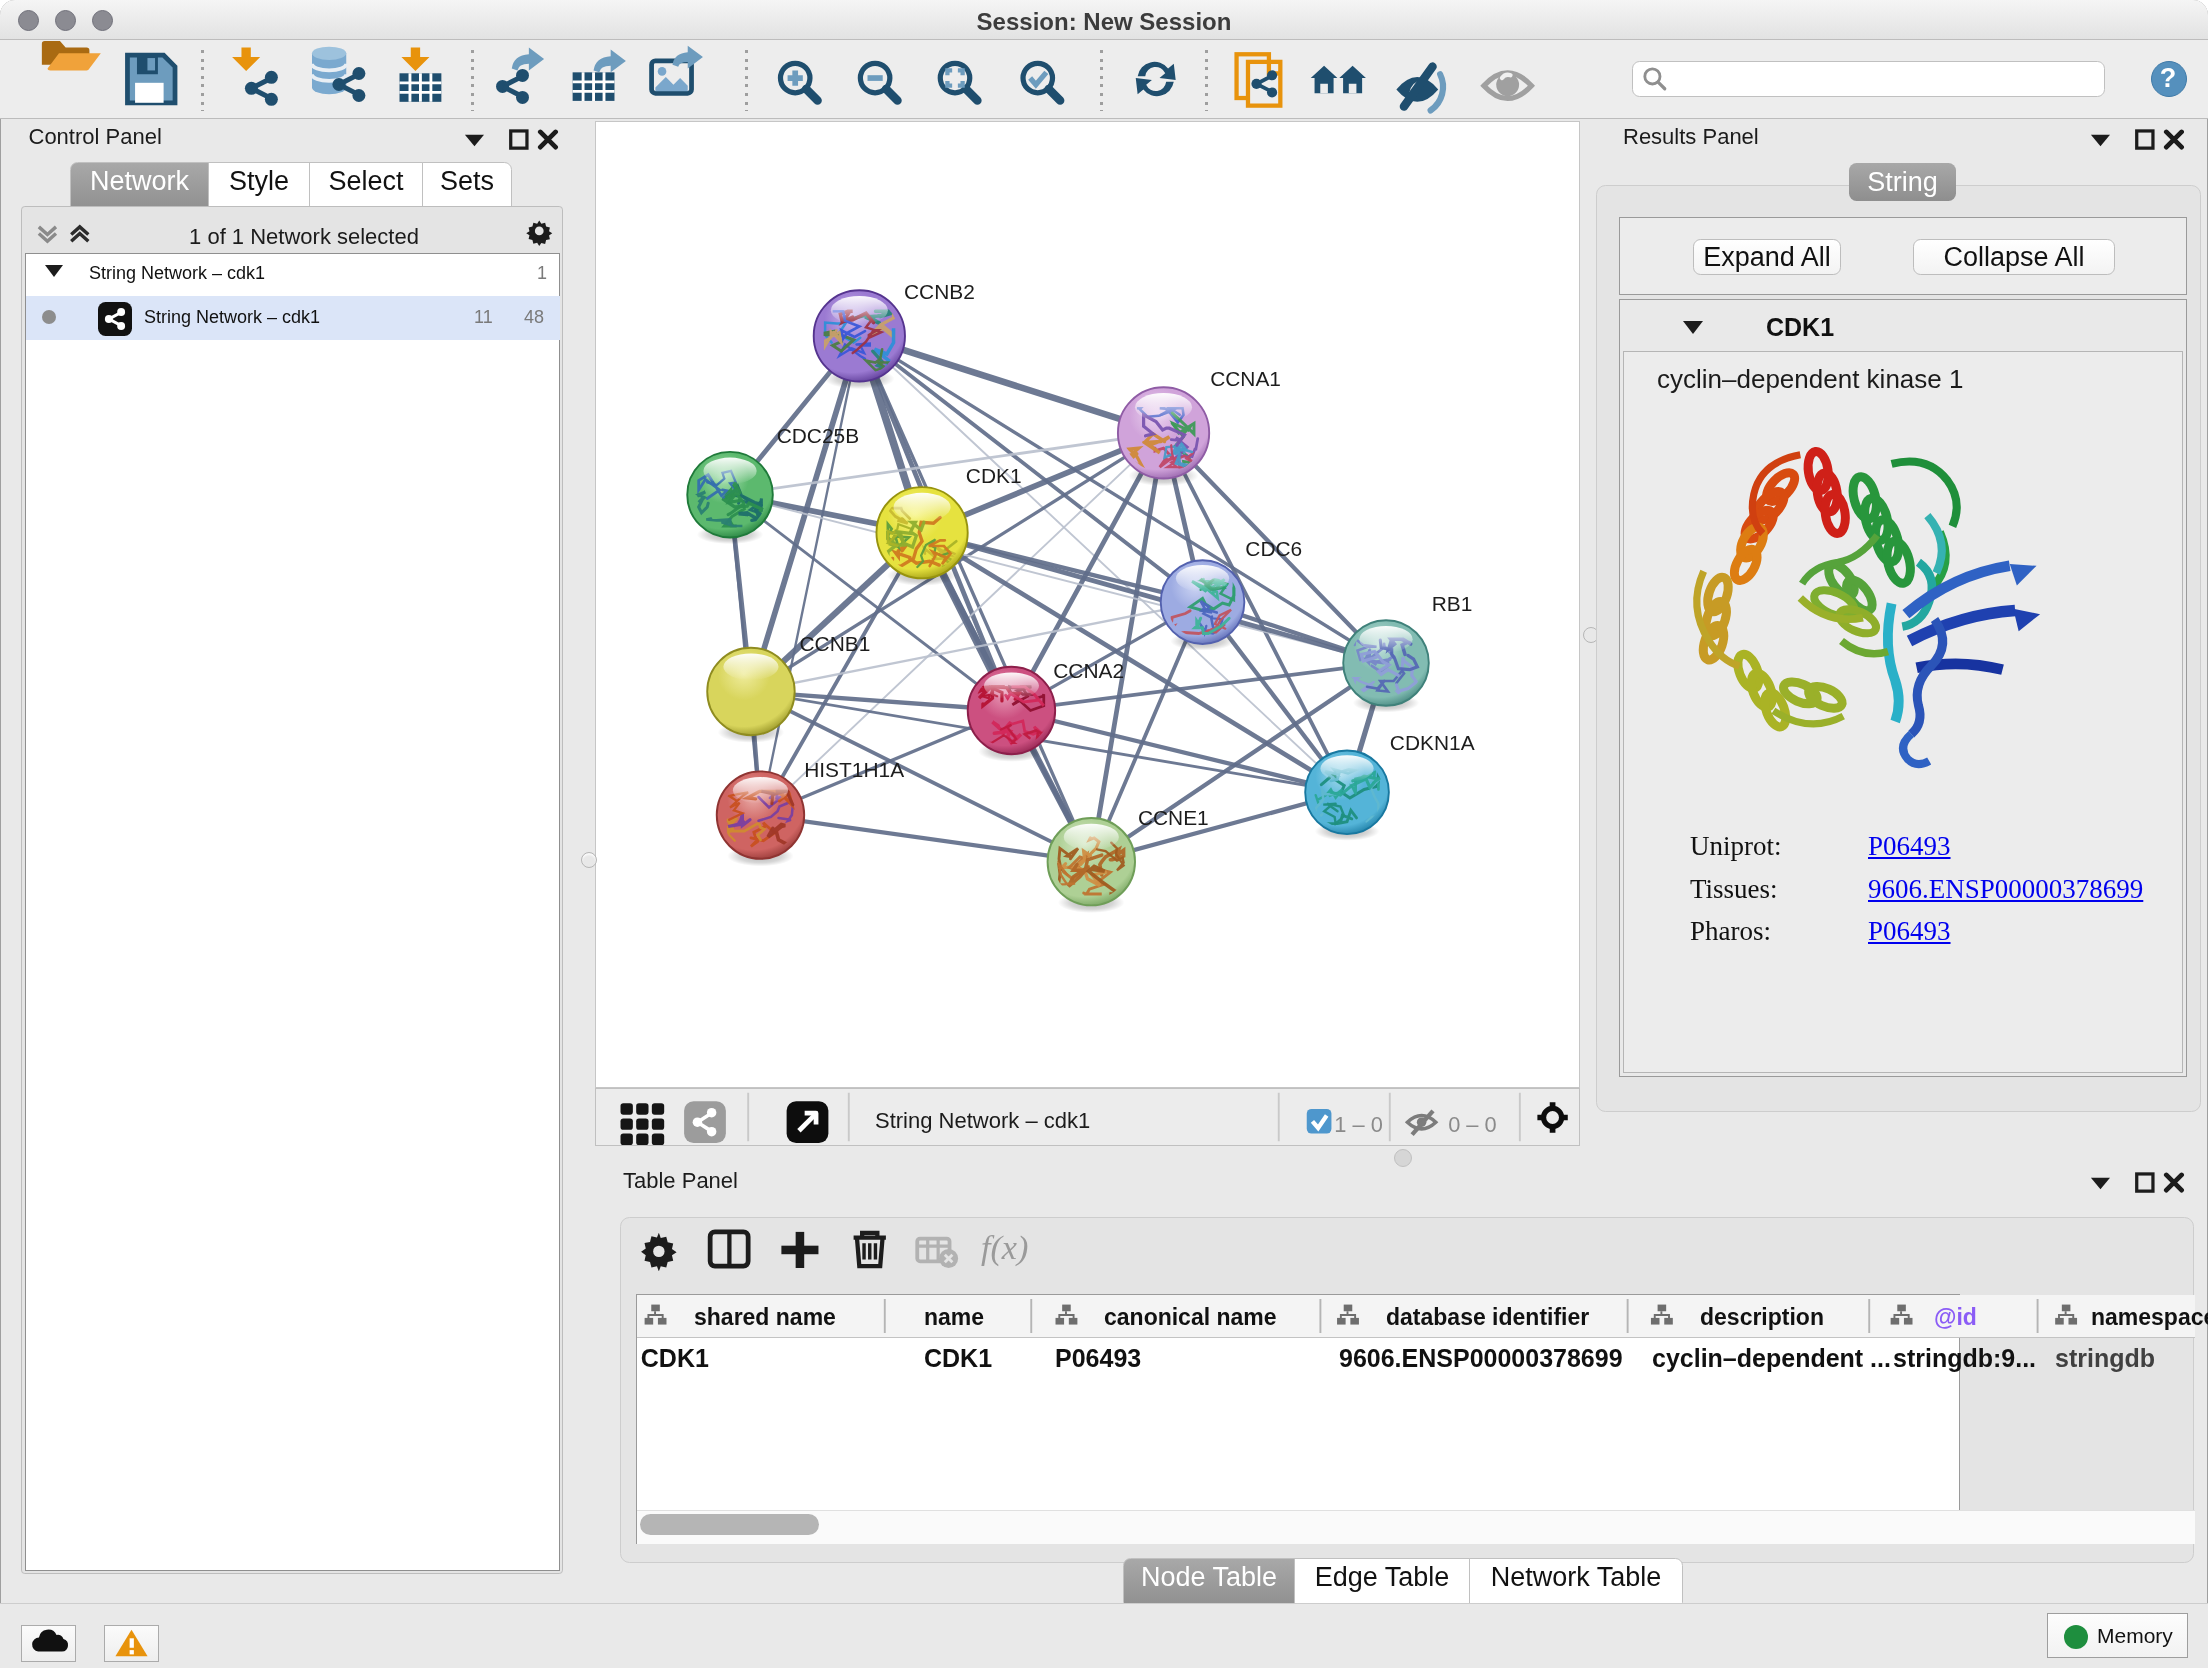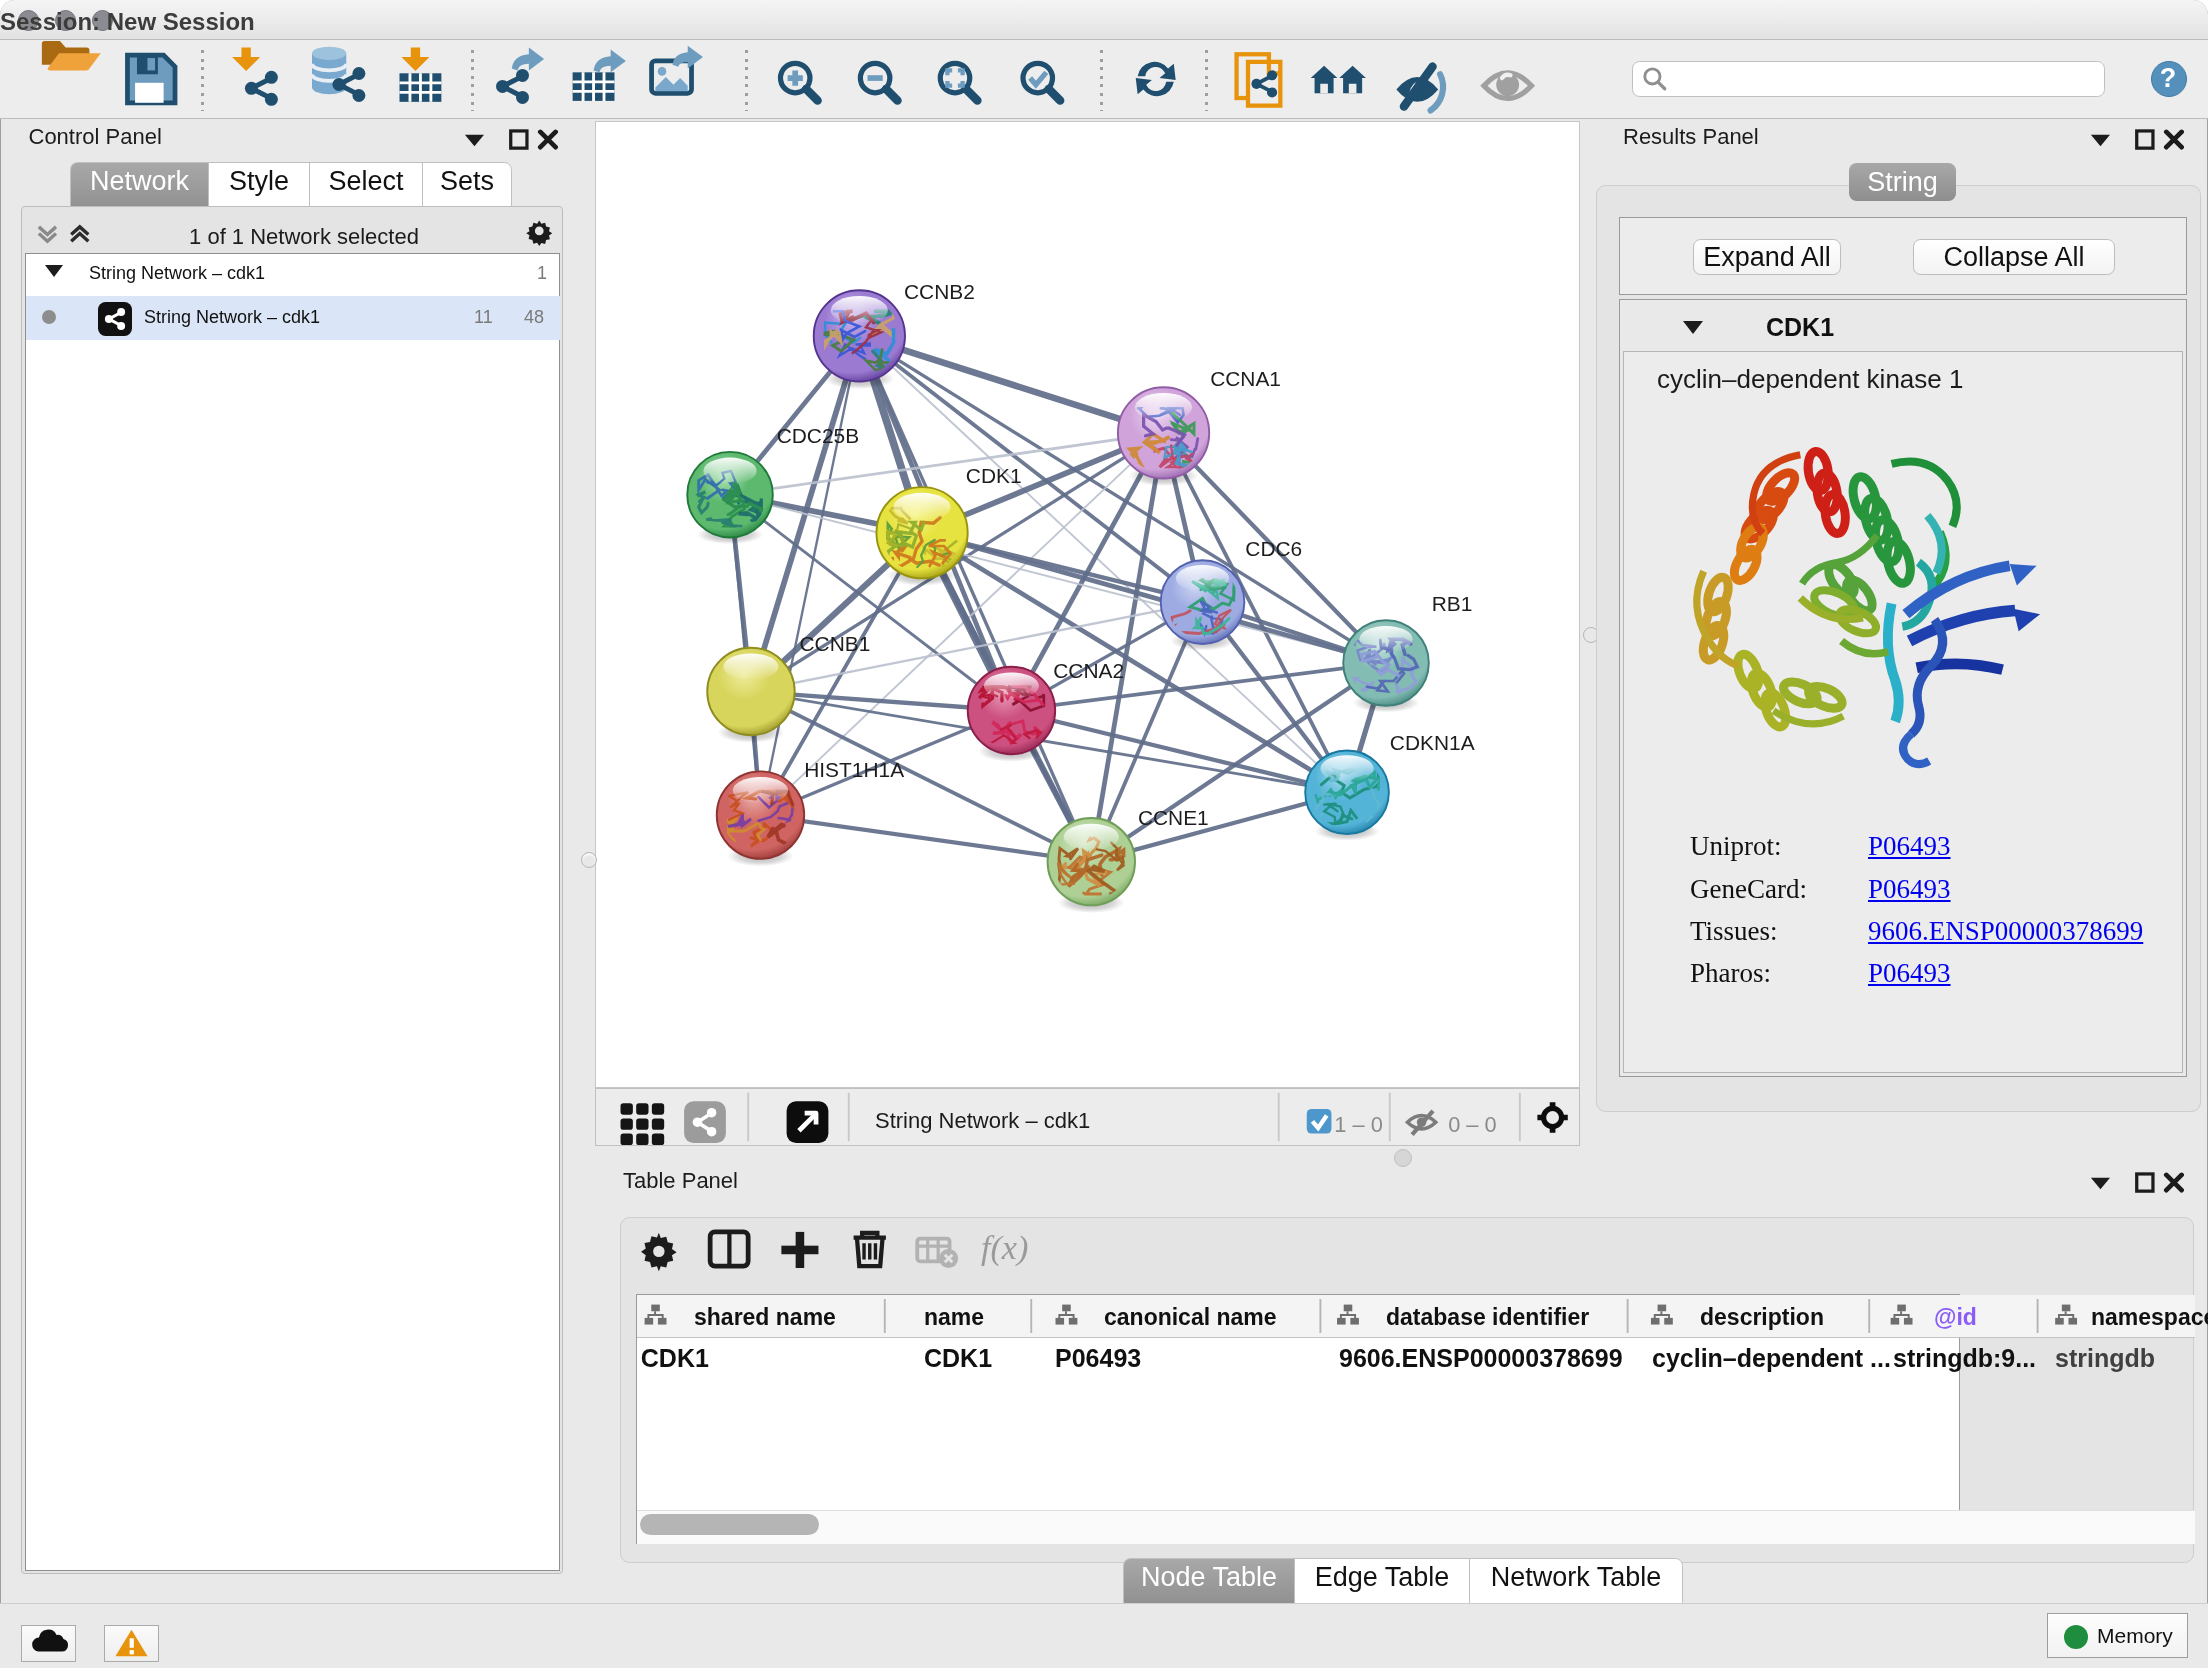--- a/index.html
+++ b/index.html
@@ -2,21 +2,21 @@
 <html style="font-size:15px"><head>
 <meta charset="utf-8">
 <style>
   html,body{margin:0;padding:0;}
   body{font-family:"Liberation Sans",sans-serif;background:#fff;}
   #win{position:relative;width:2208px;height:1668px;background:#e9e9e9;overflow:hidden;box-shadow:inset 0 0 0 1px #9f9f9f;border-radius:15px 15px 0 0;}
   .abs{position:absolute;}
   
   #titlebar{left:0;top:0;width:2208px;height:39px;background:linear-gradient(#f5f5f5,#e2e2e2);border-bottom:1px solid #bdbcbc;}
   .tl{position:absolute;top:9.5px;width:21px;height:21px;border-radius:50%;background:#8b8b92;border:1px solid #70707a;box-sizing:border-box;}
-  #title{position:absolute;top:7.6px;left:0;width:100%;text-align:left;font-size:24px;color:#3c3c3c;font-weight:bold;}
+  #title{position:absolute;top:7.6px;left:0;width:100%;text-align:center;font-size:24px;color:#3c3c3c;font-weight:bold;}
   
   #toolbar{left:0;top:40px;width:2208px;height:78px;background:#ededed;border-bottom:1px solid #bcbcbc;}
   .tsep{position:absolute;top:9.5px;height:61px;width:2.9px;background:repeating-linear-gradient(to bottom,#9e9e9e 0 2.9px,rgba(0,0,0,0) 2.9px 8.6px);}
   #searchbox{position:absolute;left:1632px;top:21px;width:471px;height:34px;background:#fff;border:1.9px solid #c0c0c0;border-radius:7.6px;}
   
   .phead{font-size:22px;color:#1b1b1b;}
   
   .tab{position:absolute;box-sizing:border-box;height:52px;background:#fff;border:1px solid #c0c0c0;font-size:27px;color:#111;text-align:center;line-height:36px;}
   .tabsel{background:linear-gradient(#a8a8a8,#8e8e8e);color:#fff;}
   #cp-outer{left:21px;top:206px;width:542px;height:1368px;background:#e4e4e4;border:1px solid #bdbdbd;border-radius:3.8px;box-sizing:border-box;}
@@ -685,24 +685,20 @@
 </svg>
 
   <div id="crosslinks" class="abs" style="left:1666px;top:816px;font-family:'Liberation Serif',serif;font-size:27px;color:#111;">
     <table style="border-collapse:collapse;font-size:27px;margin-top:9.5px;margin-left:24px;">
       <tbody>
           <tr>
             <td style="padding:5.7px 0;width:177px;">Uniprot:</td>
             <td><a style="color:#0000ee;text-decoration:underline;">P06493</a></td>
           </tr>
       <tr>
-            <td style="padding:5.7px 0;">GeneCard:</td>
-            <td><a style="color:#0000ee;text-decoration:underline;">P06493</a></td>
-          </tr>
-      <tr>
             <td style="padding:5.7px 0;">Tissues:</td>
             <td><a style="color:#0000ee;text-decoration:underline;">9606.ENSP00000378699</a></td>
           </tr>
       <tr>
             <td style="padding:5.7px 0;">Pharos:</td>
             <td><a style="color:#0000ee;text-decoration:underline;">P06493</a></td>
           </tr>
     </tbody>
       </table>
   </div>

